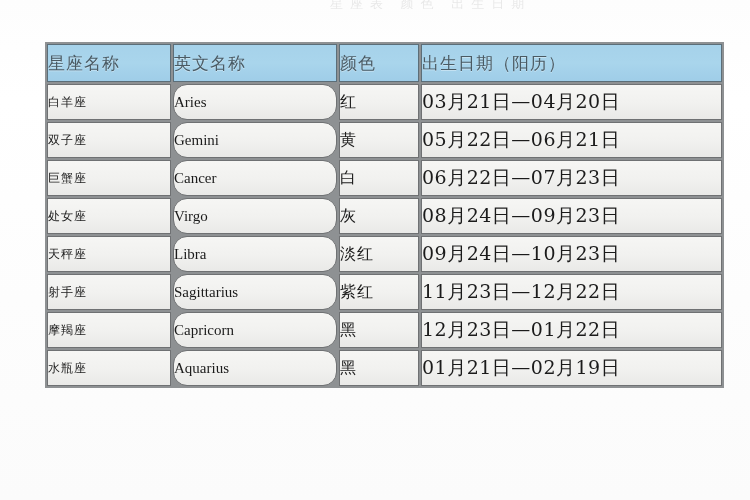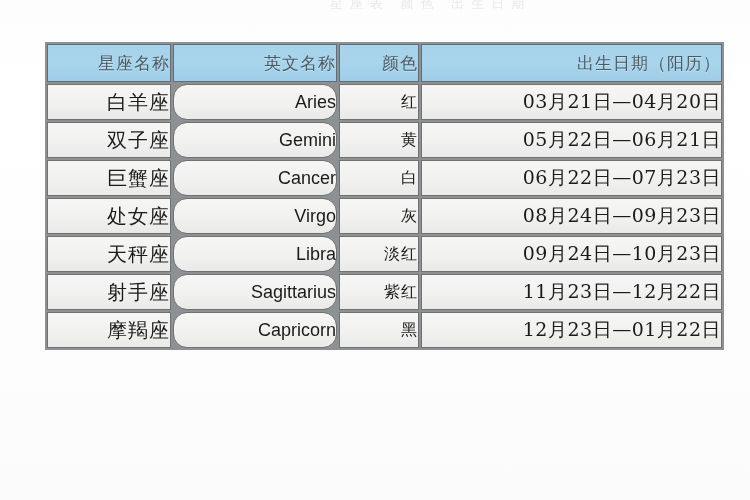--- a/index.html
+++ b/index.html
@@ -49,21 +49,21 @@
     border-spacing: 2px 2px;
     width: 673px;
     table-layout: fixed;
     background: #8e9193;
   }
 
   table.zodiac th,
   table.zodiac td {
     padding: 0;
     margin: 0;
-    text-align: right;
+    text-align: left;
     vertical-align: middle;
     border: 1px solid #6f7173;
     overflow: hidden;
     white-space: nowrap;
   }
 
   
   table.zodiac thead th {
     height: 36px;
     background: linear-gradient(to bottom, #a6d2ea 0%, #a9d5ec 50%, #9fcde8 100%);
@@ -78,27 +78,27 @@
 
   
   table.zodiac tbody td {
     height: 34px;
     background: linear-gradient(to bottom, #f6f6f4 0%, #f1f1ef 55%, #e9e9e7 100%);
     color: #1b1b1b;
     border: 1px solid #6f7173;
   }
 
   .c-name {
-    font-size: 20px;
+    font-size: 12px;
     font-family: Liberation Serif, serif;
     letter-spacing: 1px;
   }
   .c-en {
-    font-size: 18px;
-    font-family: Liberation Sans, sans-serif;
+    font-size: 15px;
+    font-family: Liberation Serif, serif;
     letter-spacing: 0px;
     border-radius: 14px;
   }
   .c-color {
     font-size: 16px;
     font-family: "DejaVu Sans", "Liberation Sans", sans-serif;
     letter-spacing: 1px;
   }
   .c-date {
     font-size: 19px;
@@ -170,17 +170,23 @@
             <td class="c-en">Sagittarius</td>
             <td class="c-color">紫红</td>
             <td class="c-date">11月23日—12月22日</td>
           </tr>
           <tr>
             <td class="c-name">摩羯座</td>
             <td class="c-en">Capricorn</td>
             <td class="c-color">黑</td>
             <td class="c-date">12月23日—01月22日</td>
           </tr>
+          <tr>
+            <td class="c-name">水瓶座</td>
+            <td class="c-en">Aquarius</td>
+            <td class="c-color">黑</td>
+            <td class="c-date">01月21日—02月19日</td>
+          </tr>
         </tbody>
     </table>
   </div>
 
 </div>
 
 </body></html>

